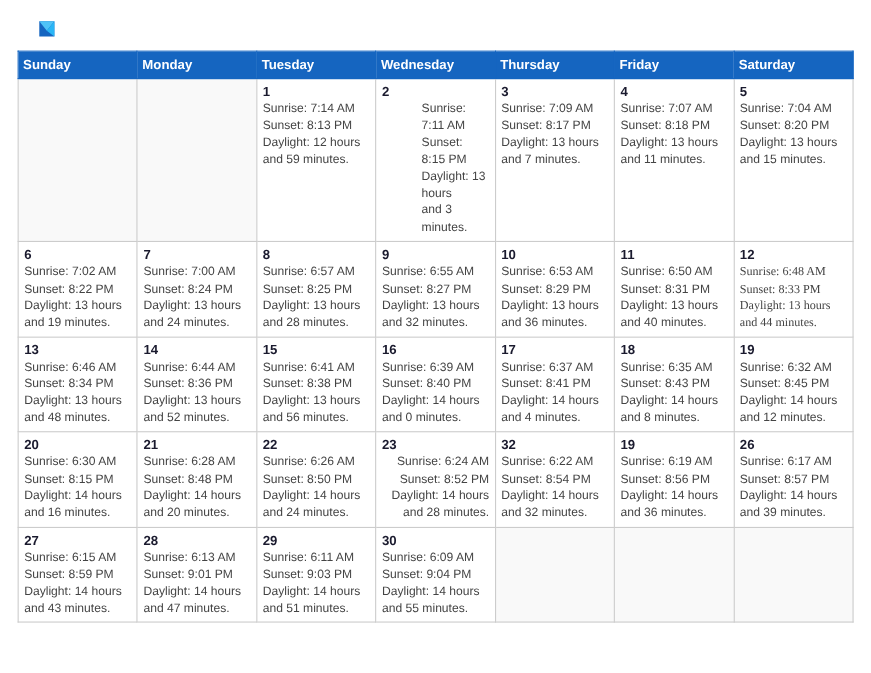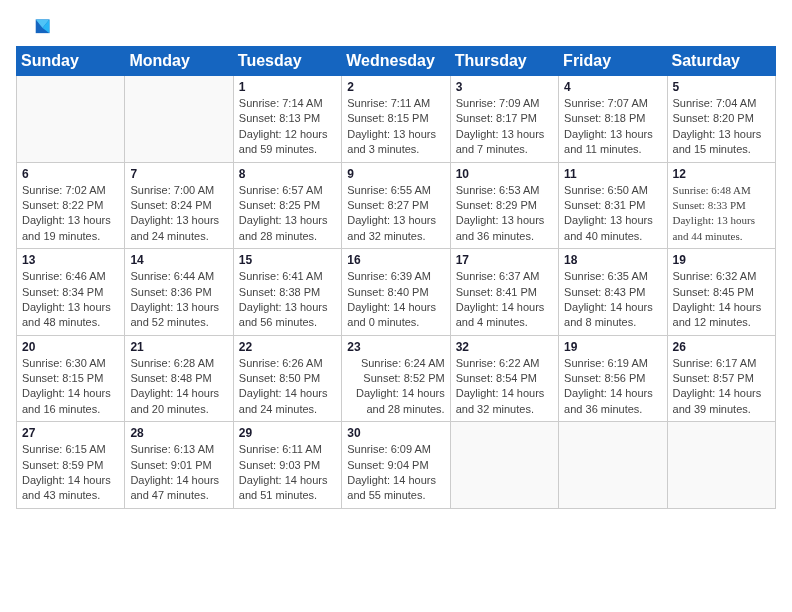--- a/index.html
+++ b/index.html
@@ -46,21 +46,21 @@
       margin-top: 2px;
     }
     .calendar {
       width: 100%;
       border-collapse: collapse;
       border: 1px solid #ccc;
     }
     .calendar th {
       background: #1565c0;
       color: #fff;
-      font-size: 16px;
+      font-size: 12px;
       font-weight: bold;
       padding: 5px 4px;
       text-align: left;
       border: 1px solid #1565c0;
     }
     .calendar td {
       border: 1px solid #ccc;
       vertical-align: top;
       padding: 4px 5px;
       width: calc(100% / 7);
@@ -124,21 +124,21 @@
         <td class="empty"></td>
         <td>
           <div class="day-number">1</div>
           <div class="day-info" style="white-space: pre-line;">Sunrise: 7:14 AM
 Sunset: 8:13 PM
 Daylight: 12 hours
 and 59 minutes.</div>
         </td>
         <td>
           <div class="day-number">2</div>
-          <div class="day-info" style="white-space: pre-line;">Sunrise: 7:11 AM
+          <div class="day-info" style="white-space: pre-line; margin-left: 36px;">Sunrise: 7:11 AM
 Sunset: 8:15 PM
 Daylight: 13 hours
 and 3 minutes.</div>
         </td>
         <td>
           <div class="day-number">3</div>
           <div class="day-info" style="white-space: pre-line;">Sunrise: 7:09 AM
 Sunset: 8:17 PM
 Daylight: 13 hours
 and 7 minutes.</div>

